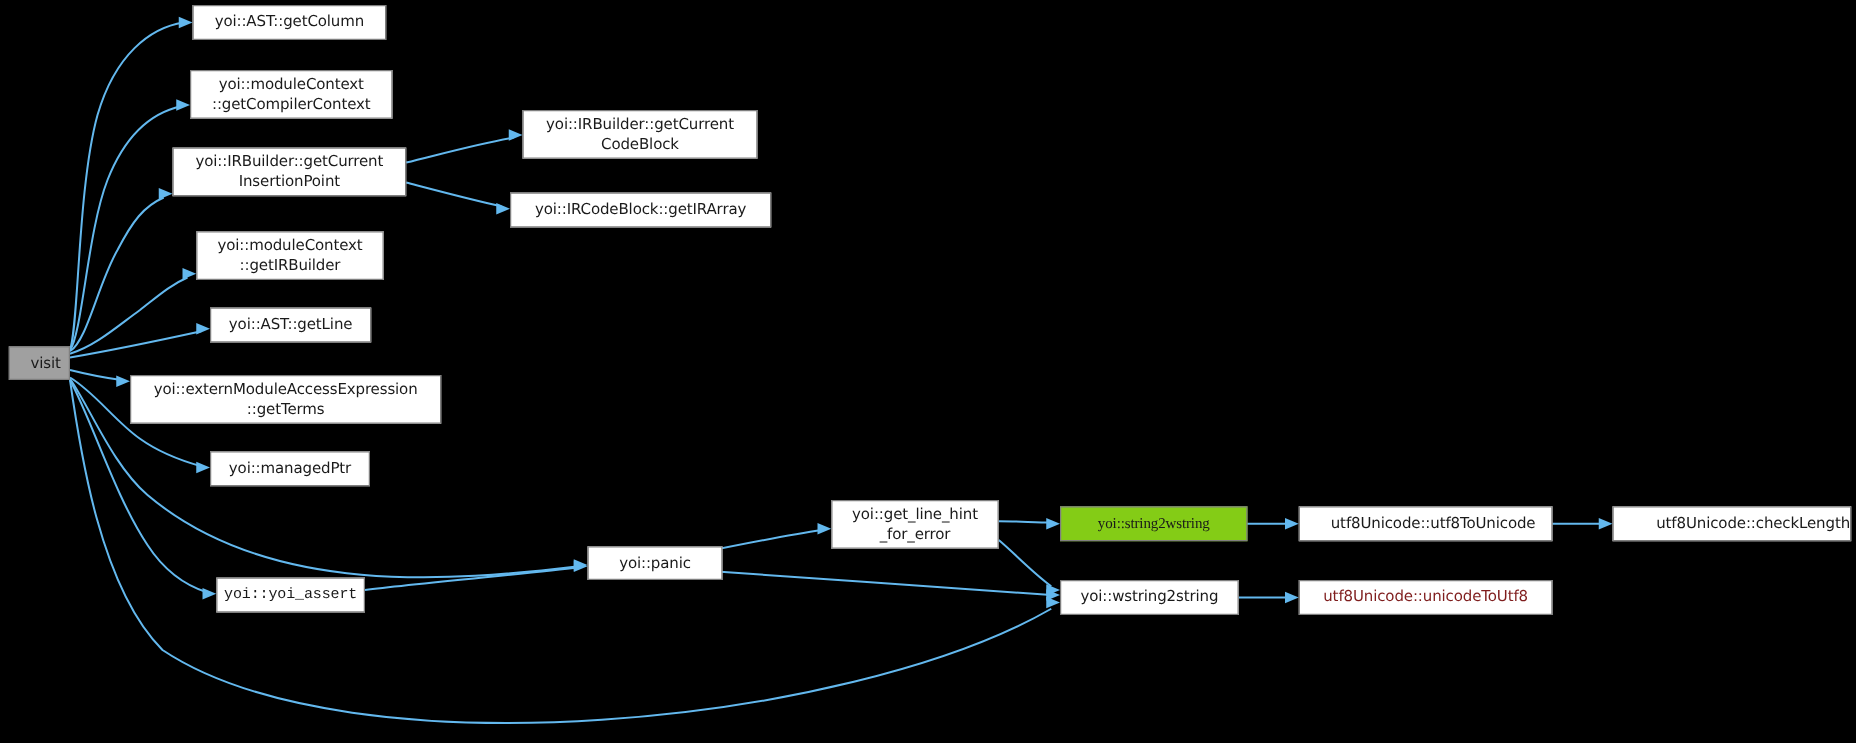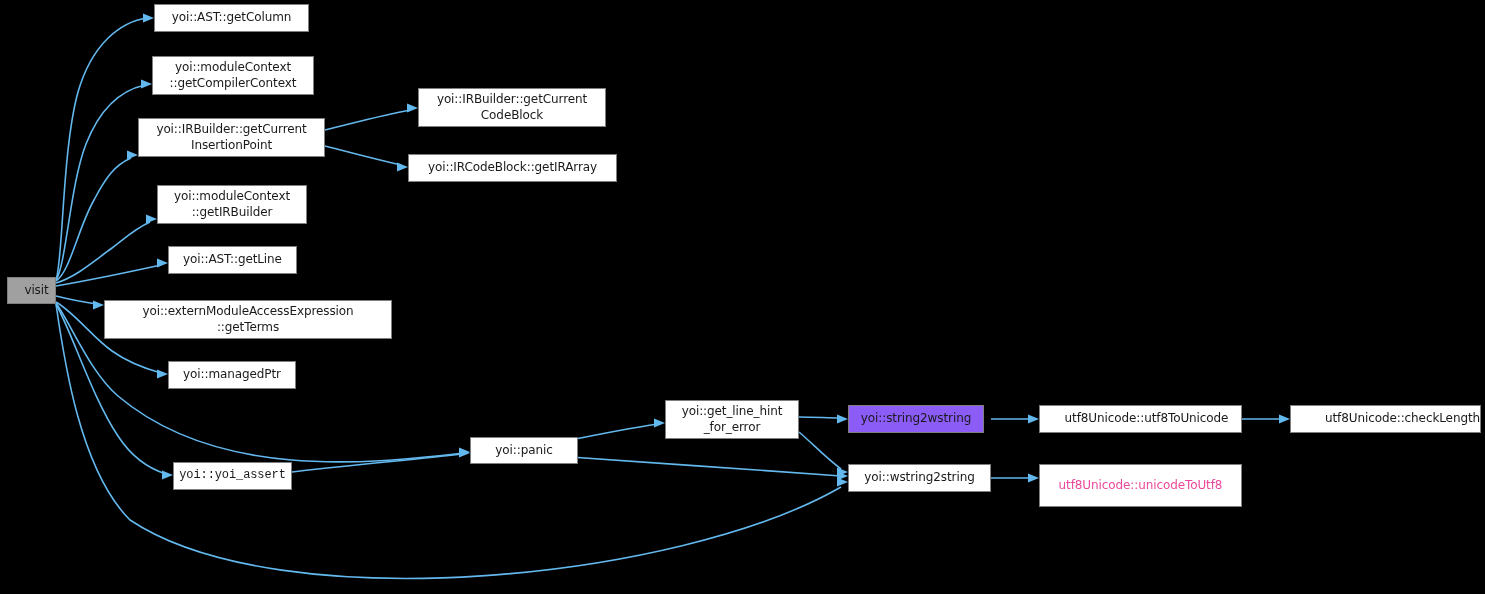--- a/index.html
+++ b/index.html
@@ -105,26 +105,26 @@
       <div class="node" style="left: 152px; top: 56px; width: 162px; height: 39px; background: rgb(255, 255, 255); border-color: rgb(127, 127, 127); color: rgb(26, 26, 26);">yoi::moduleContext
 ::getCompilerContext</div>
       <div class="node" style="left: 138px; top: 118px; width: 187px; height: 39px; background: rgb(255, 255, 255); border-color: rgb(127, 127, 127); color: rgb(26, 26, 26);">yoi::IRBuilder::getCurrent
 InsertionPoint</div>
       <div class="node" style="left: 418px; top: 88px; width: 188px; height: 39px; background: rgb(255, 255, 255); border-color: rgb(127, 127, 127); color: rgb(26, 26, 26);">yoi::IRBuilder::getCurrent
 CodeBlock</div>
       <div class="node" style="left: 408px; top: 154px; width: 209px; height: 28px; background: rgb(255, 255, 255); border-color: rgb(127, 127, 127); color: rgb(26, 26, 26);">yoi::IRCodeBlock::getIRArray</div>
       <div class="node" style="left: 157px; top: 185px; width: 150px; height: 39px; background: rgb(255, 255, 255); border-color: rgb(127, 127, 127); color: rgb(26, 26, 26);">yoi::moduleContext
 ::getIRBuilder</div>
       <div class="node" style="left: 168px; top: 246px; width: 129px; height: 28px; background: rgb(255, 255, 255); border-color: rgb(127, 127, 127); color: rgb(26, 26, 26);">yoi::AST::getLine</div>
-      <div class="node" style="left: 104px; top: 300px; width: 288px; height: 39px; background: rgb(255, 255, 255); border-color: rgb(127, 127, 127); color: rgb(26, 26, 26);">yoi::externModuleAccessExpression
+      <div class="node" style="left: 104px; top: 300px; width: 249px; height: 39px; background: rgb(255, 255, 255); border-color: rgb(127, 127, 127); color: rgb(26, 26, 26);">yoi::externModuleAccessExpression
 ::getTerms</div>
       <div class="node" style="left: 168px; top: 361px; width: 128px; height: 28px; background: rgb(255, 255, 255); border-color: rgb(127, 127, 127); color: rgb(26, 26, 26);">yoi::managedPtr</div>
       <div class="node" style="left: 173px; top: 462px; width: 119px; height: 28px; background: rgb(255, 255, 255); border-color: rgb(127, 127, 127); color: rgb(26, 26, 26); font-family: Liberation Mono, monospace;">yoi::yoi_assert</div>
       <div class="node" style="left: 470px; top: 437px; width: 108px; height: 27px; background: rgb(255, 255, 255); border-color: rgb(127, 127, 127); color: rgb(26, 26, 26);">yoi::panic</div>
       <div class="node" style="left: 665px; top: 400px; width: 134px; height: 39px; background: rgb(255, 255, 255); border-color: rgb(127, 127, 127); color: rgb(26, 26, 26);">yoi::get_line_hint
 _for_error</div>
-      <div class="node" style="left: 848px; top: 405px; width: 136px; height: 28px; background: #8b5cf6; border-color: rgb(127, 127, 127); color: rgb(26, 26, 26);">yoi::string2wstring</div>
+      <div class="node" style="left: 848px; top: 405px; width: 150px; height: 28px; background: #84cc16; border-color: rgb(127, 127, 127); color: rgb(26, 26, 26); font-family: Liberation Serif, serif;">yoi::string2wstring</div>
       <div class="node" style="left: 848px; top: 464px; width: 143px; height: 28px; background: rgb(255, 255, 255); border-color: rgb(127, 127, 127); color: rgb(26, 26, 26);">yoi::wstring2string</div>
       <div class="node" style="left: 1039px; top: 405px; width: 203px; height: 28px; background: rgb(255, 255, 255); border-color: rgb(127, 127, 127); color: rgb(26, 26, 26); padding-left: 15px;">utf8Unicode::utf8ToUnicode</div>
-      <div class="node" style="left: 1039px; top: 464px; width: 203px; height: 43px; background: rgb(255, 255, 255); border-color: rgb(127, 127, 127); color: #ec4899;">utf8Unicode::unicodeToUtf8</div>
+      <div class="node" style="left: 1039px; top: 464px; width: 203px; height: 28px; background: rgb(255, 255, 255); border-color: rgb(127, 127, 127); color: #7f1d1d;">utf8Unicode::unicodeToUtf8</div>
       <div class="node" style="left: 1290px; top: 405px; width: 191px; height: 28px; background: rgb(255, 255, 255); border-color: rgb(127, 127, 127); color: rgb(26, 26, 26); padding-left: 37px;">utf8Unicode::checkLength</div>
     </div>
 </div>
 
 </body></html>

